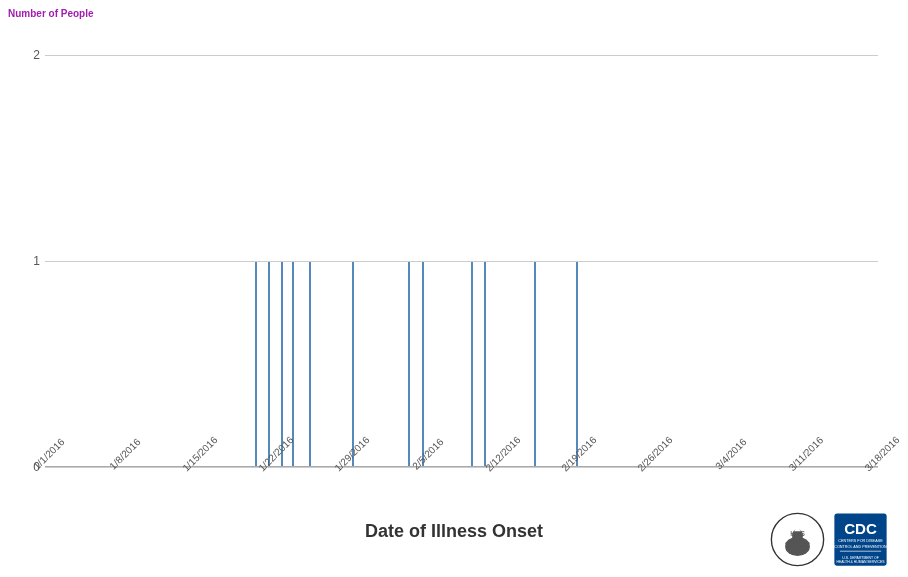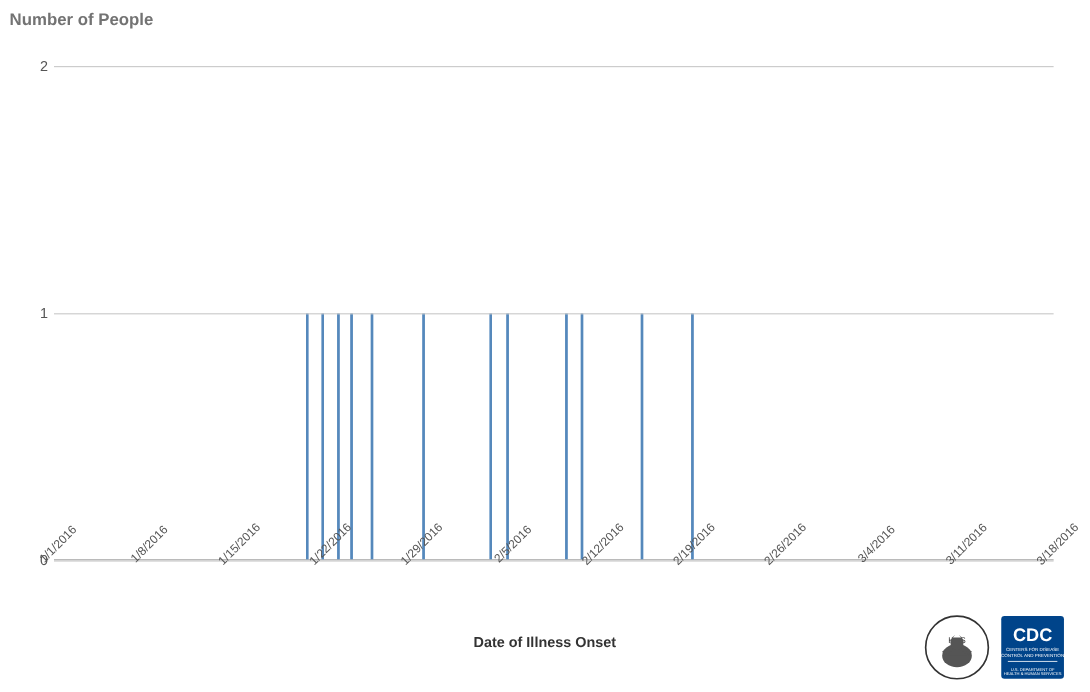--- a/index.html
+++ b/index.html
@@ -14,23 +14,23 @@
     .chart-container {
       position: absolute;
       top: 0; left: 0;
       width: 908px;
       height: 577px;
     }
     .y-axis-label {
       position: absolute;
       top: 8px;
       left: 8px;
-      font-size: 14px;
+      font-size: 10px;
       font-weight: bold;
-      color: #737373;
+      color: #a21caf;
     }
     .chart-area {
       position: absolute;
       top: 55px;
       left: 45px;
       right: 30px;
       bottom: 110px;
     }
     .grid-line {
       position: absolute;
@@ -77,21 +77,21 @@
       transform: translateX(-50%) rotate(-45deg);
       transform-origin: top center;
       white-space: nowrap;
       top: 8px;
     }
     .x-axis-title {
       position: absolute;
       bottom: 35px;
       left: 0; right: 0;
       text-align: center;
-      font-size: 12px;
+      font-size: 18px;
       font-weight: bold;
       color: #333;
     }
     .logos {
       position: absolute;
       bottom: 10px;
       right: 20px;
       display: flex;
       align-items: flex-end;
       gap: 8px;

